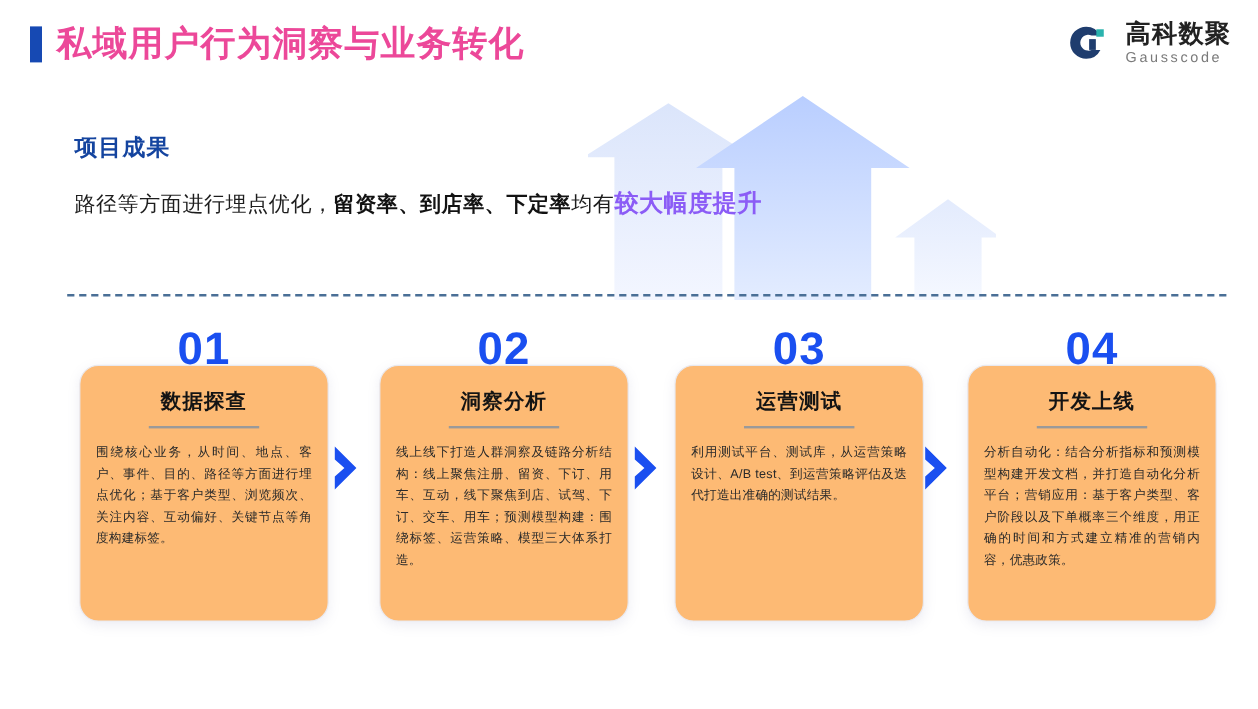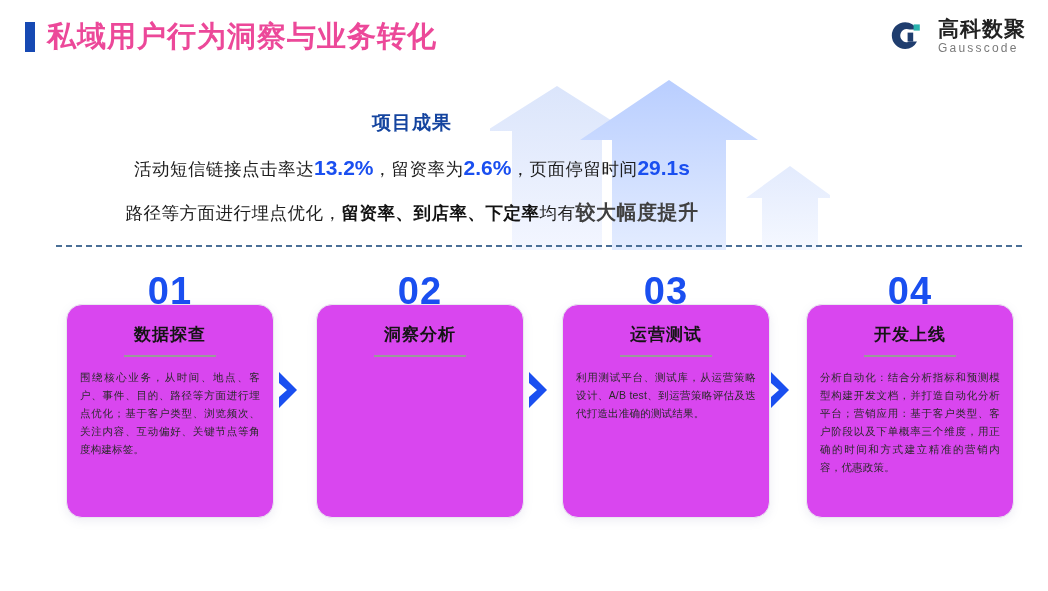--- a/index.html
+++ b/index.html
@@ -85,21 +85,20 @@
     height: 172px;
     pointer-events: none;
   }
 
   
   #results {
     position: absolute;
     left: 62px;
     top: 110px;
     width: 700px;
-    text-align: center;
   }
   #results-heading {
     font-size: 19px;
     font-weight: bold;
     color: #14449f;
     letter-spacing: 1px;
     margin-bottom: 20px;
   }
   .result-line {
     font-size: 17.5px;
@@ -112,21 +111,21 @@
     color: #1a4ff0;
     font-weight: bold;
     font-size: 21px;
     letter-spacing: 0;
   }
   .hl-bold {
     font-weight: bold;
     color: #121212;
   }
   .hl-blue {
-    color: #404040;
+    color: #8b5cf6;
     font-weight: bold;
     font-size: 20px;
   }
 
   
   #divider {
     position: absolute;
     left: 56px;
     top: 245px;
     width: 966px;
@@ -161,21 +160,21 @@
     line-height: 1;
     z-index: 3;
   }
   .step-card {
     position: absolute;
     top: 32px;
     left: 0;
     width: 208px;
     height: 214px;
     box-sizing: border-box;
-    background: #d946ef;
+    background: #fdba74;
     border: 1px solid #e9e9ef;
     border-radius: 16px;
     box-shadow: 0 3px 10px rgba(120,120,170,0.13);
     padding: 16px 13px 10px 13px;
     z-index: 2;
   }
   .step-title {
     text-align: center;
     font-size: 17px;
     font-weight: bold;
@@ -253,23 +252,20 @@
 
     <g>
       <path d="M300 88 L344 120 L328 120 L328 172 L272 172 L272 120 L256 120 Z" fill="url(#gC)"></path>
     </g>
   </svg>
 </div>
 
 <div id="results">
   <div id="results-heading">项目成果</div>
 
-  <div class="result-line">
-    <span>活动短信链接点击率达</span><span class="hl-num">13.2%</span><span>，留资率为</span><span class="hl-num">2.6%</span><span>，页面停留时间</span><span class="hl-num">29.1s</span>
-  </div>
 
   <div class="result-line">
     <span>路径等方面进行埋点优化，</span><span class="hl-bold">留资率、到店率、下定率</span><span>均有</span><span class="hl-blue">较大幅度提升</span>
   </div>
 </div>
 
 <div id="divider"></div>
 
 <div id="steps">
 
@@ -286,20 +282,21 @@
     <svg width="24" height="40" viewBox="0 0 24 40" aria-hidden="true">
       <path d="M3 2 L21 20 L3 38 L3 27 L11 20 L3 13 Z" fill="#1a4ff0"></path>
     </svg>
   </div>
 
   <div class="step" style="left:316px;">
     <div class="step-num">02</div>
     <div class="step-card">
       <div class="step-title">洞察分析</div>
       <div class="step-rule"></div>
+      <div class="step-body">线上线下打造人群洞察及链路分析结构：线上聚焦注册、留资、下订、用车、互动，线下聚焦到店、试驾、下订、交车、用车；预测模型构建：围绕标签、运营策略、模型三大体系打造。</div>
     </div>
   </div>
 
   <div class="chevron" style="left:526px;">
     <svg width="24" height="40" viewBox="0 0 24 40" aria-hidden="true">
       <path d="M3 2 L21 20 L3 38 L3 27 L11 20 L3 13 Z" fill="#1a4ff0"></path>
     </svg>
   </div>
 
   <div class="step" style="left:562px;">

